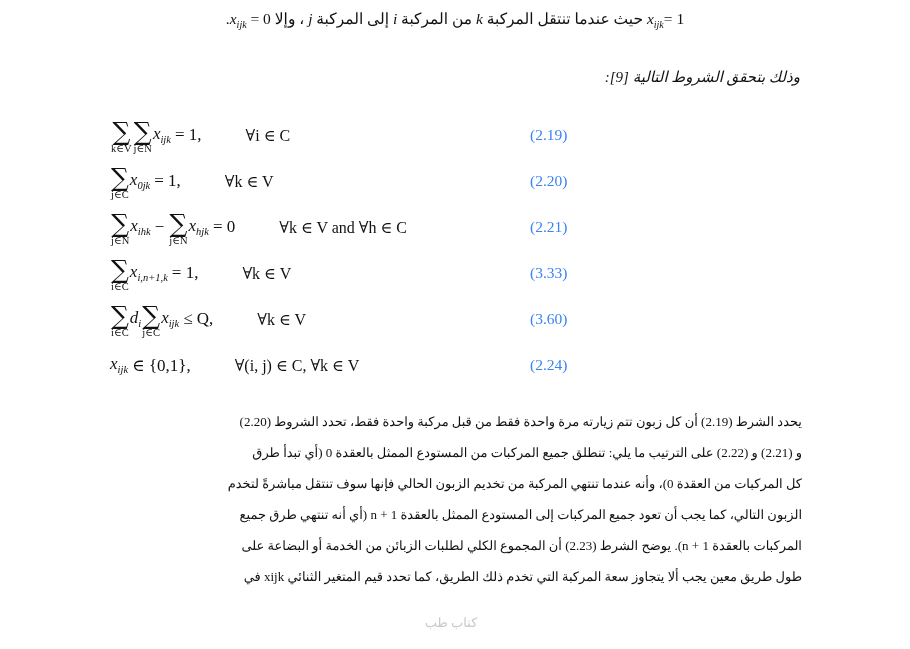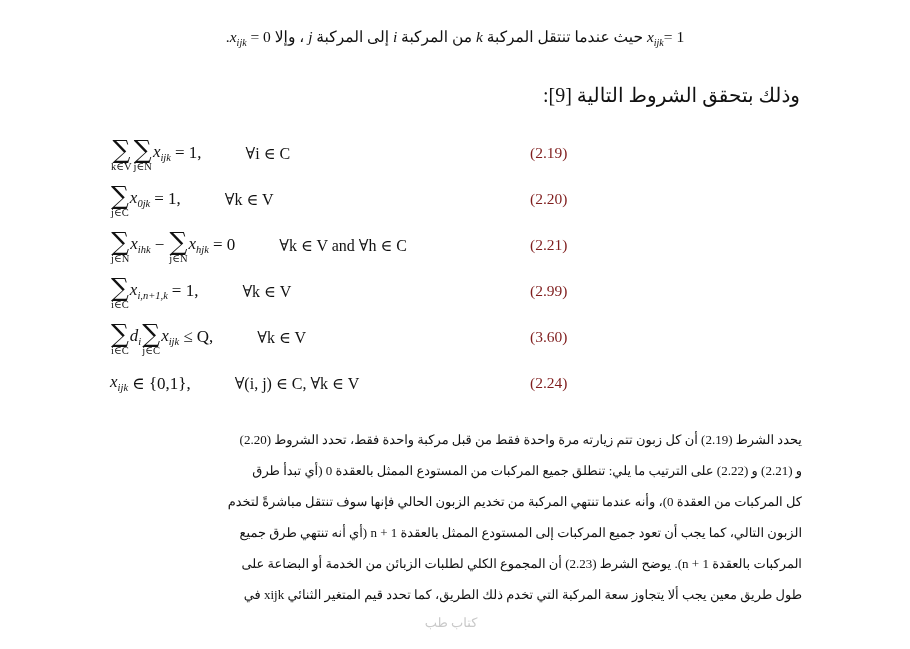--- a/index.html
+++ b/index.html
@@ -13,34 +13,35 @@
     font-family: "Liberation Serif", "DejaVu Serif", serif;
     color: #111111;
     overflow: hidden;
     position: relative;
   }
   .page {
     position: relative;
     width: 910px;
     height: 649px;
     box-sizing: border-box;
-    padding: 20px 30px 0 30px;
+    padding: 2px 30px 0 30px;
   }
   .intro-line {
     text-align: center;
     font-size: 15.5px;
     line-height: 26px;
     margin-top: 4px;
   }
   .cond-line {
     text-align: right;
-    font-size: 20px;
+    font-size: 15px;
     line-height: 26px;
     margin-top: 26px;
     padding-right: 80px;
+    font-style: italic;
   }
 
   
   .eqs {
     margin-top: 22px;
     position: relative;
     direction: ltr;
   }
   .eqrow {
     position: relative;
@@ -56,21 +57,21 @@
     align-items: center;
     font-size: 17px;
   }
   .eqnum {
     position: absolute;
     left: 500px;
     top: 50%;
     transform: translateY(-50%);
     font-size: 15.5px;
     font-family: "Liberation Serif", "DejaVu Serif", serif;
-    color: #7f1d1d;
+    color: #3b82f6;
   }
   .sum {
     display: inline-flex;
     flex-direction: column;
     align-items: center;
     justify-content: center;
     vertical-align: middle;
     margin: 0 1px;
     position: relative;
     top: 3px;
@@ -213,21 +214,21 @@
       <div class="eqbody">
         <span class="sum">
           <span class="sig">∑</span>
           <span class="sub">i∈C</span>
         </span>
         <span class="var"><span>x</span><sub>i,n+1,k</sub></span>
         <span class="op">= 1,</span>
         <span class="gap"></span>
         <span class="forall ital">∀k ∈ V</span>
       </div>
-      <span class="eqnum">(2.99)</span>
+      <span class="eqnum">(3.33)</span>
     </div>
 
     <div class="eqrow">
       <div class="eqbody">
         <span class="sum">
           <span class="sig">∑</span>
           <span class="sub">i∈C</span>
         </span>
         <span class="var"><span>d</span><sub>i</sub></span>
         <span class="sum">

